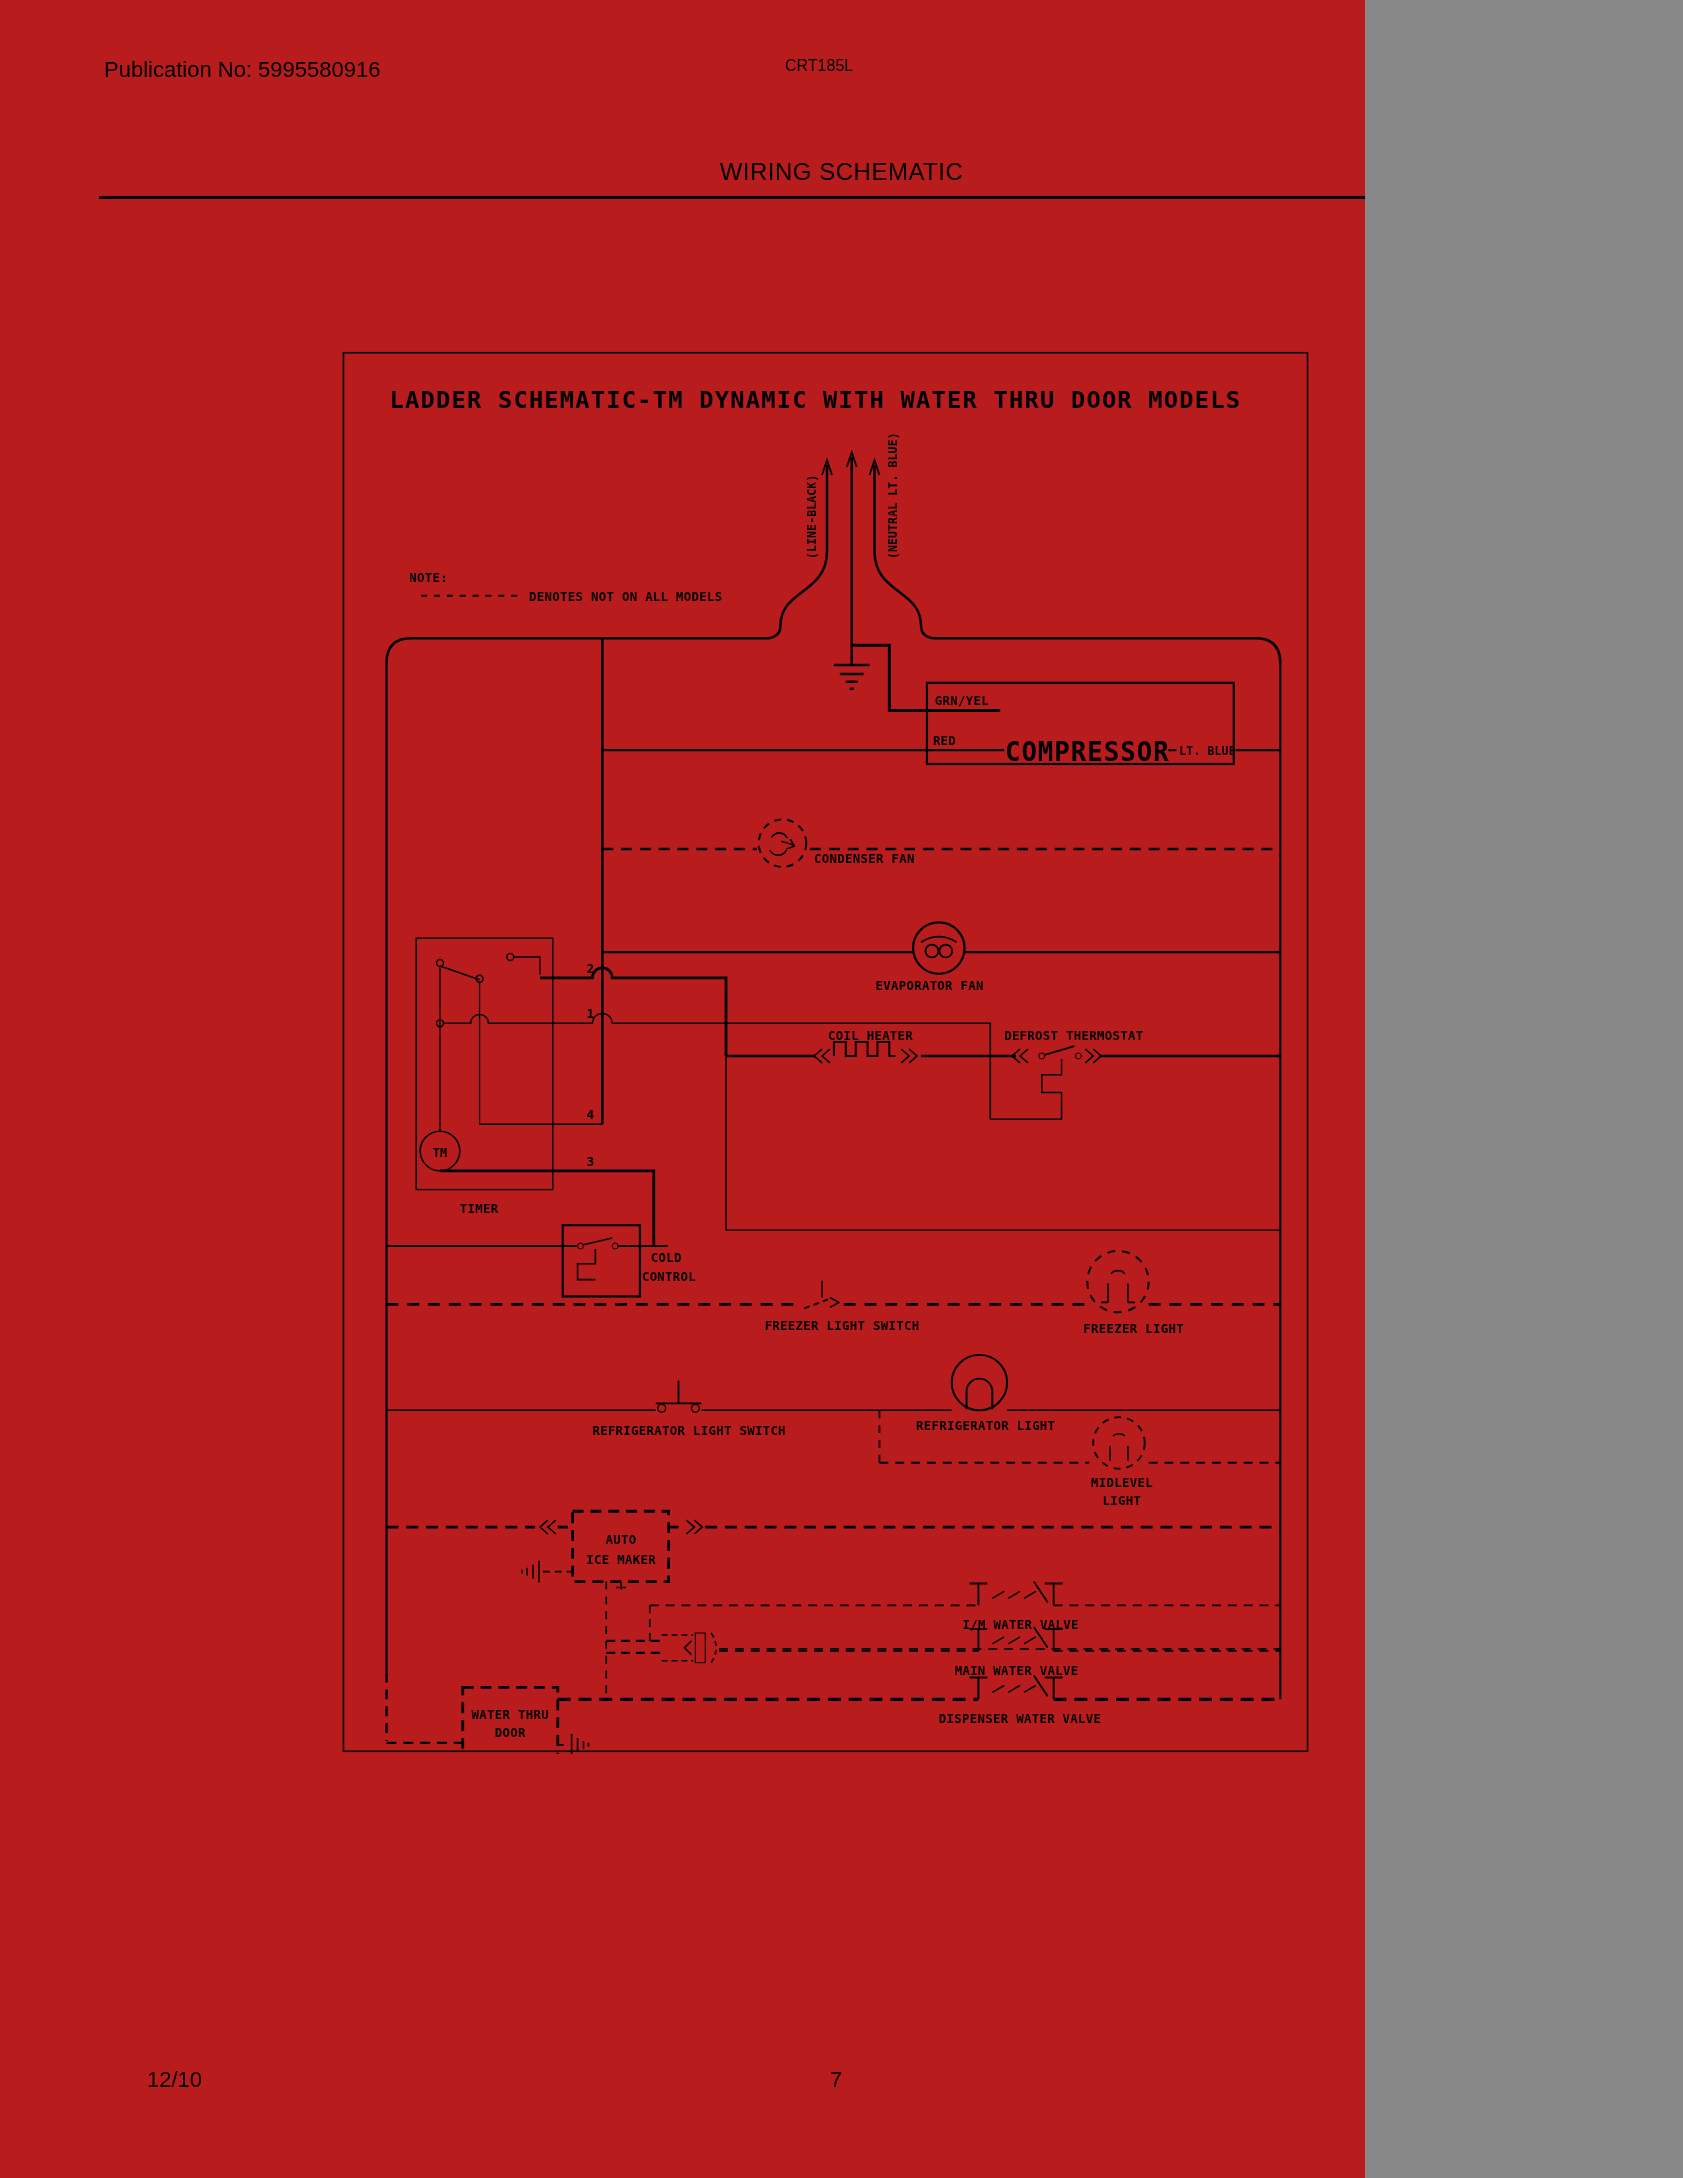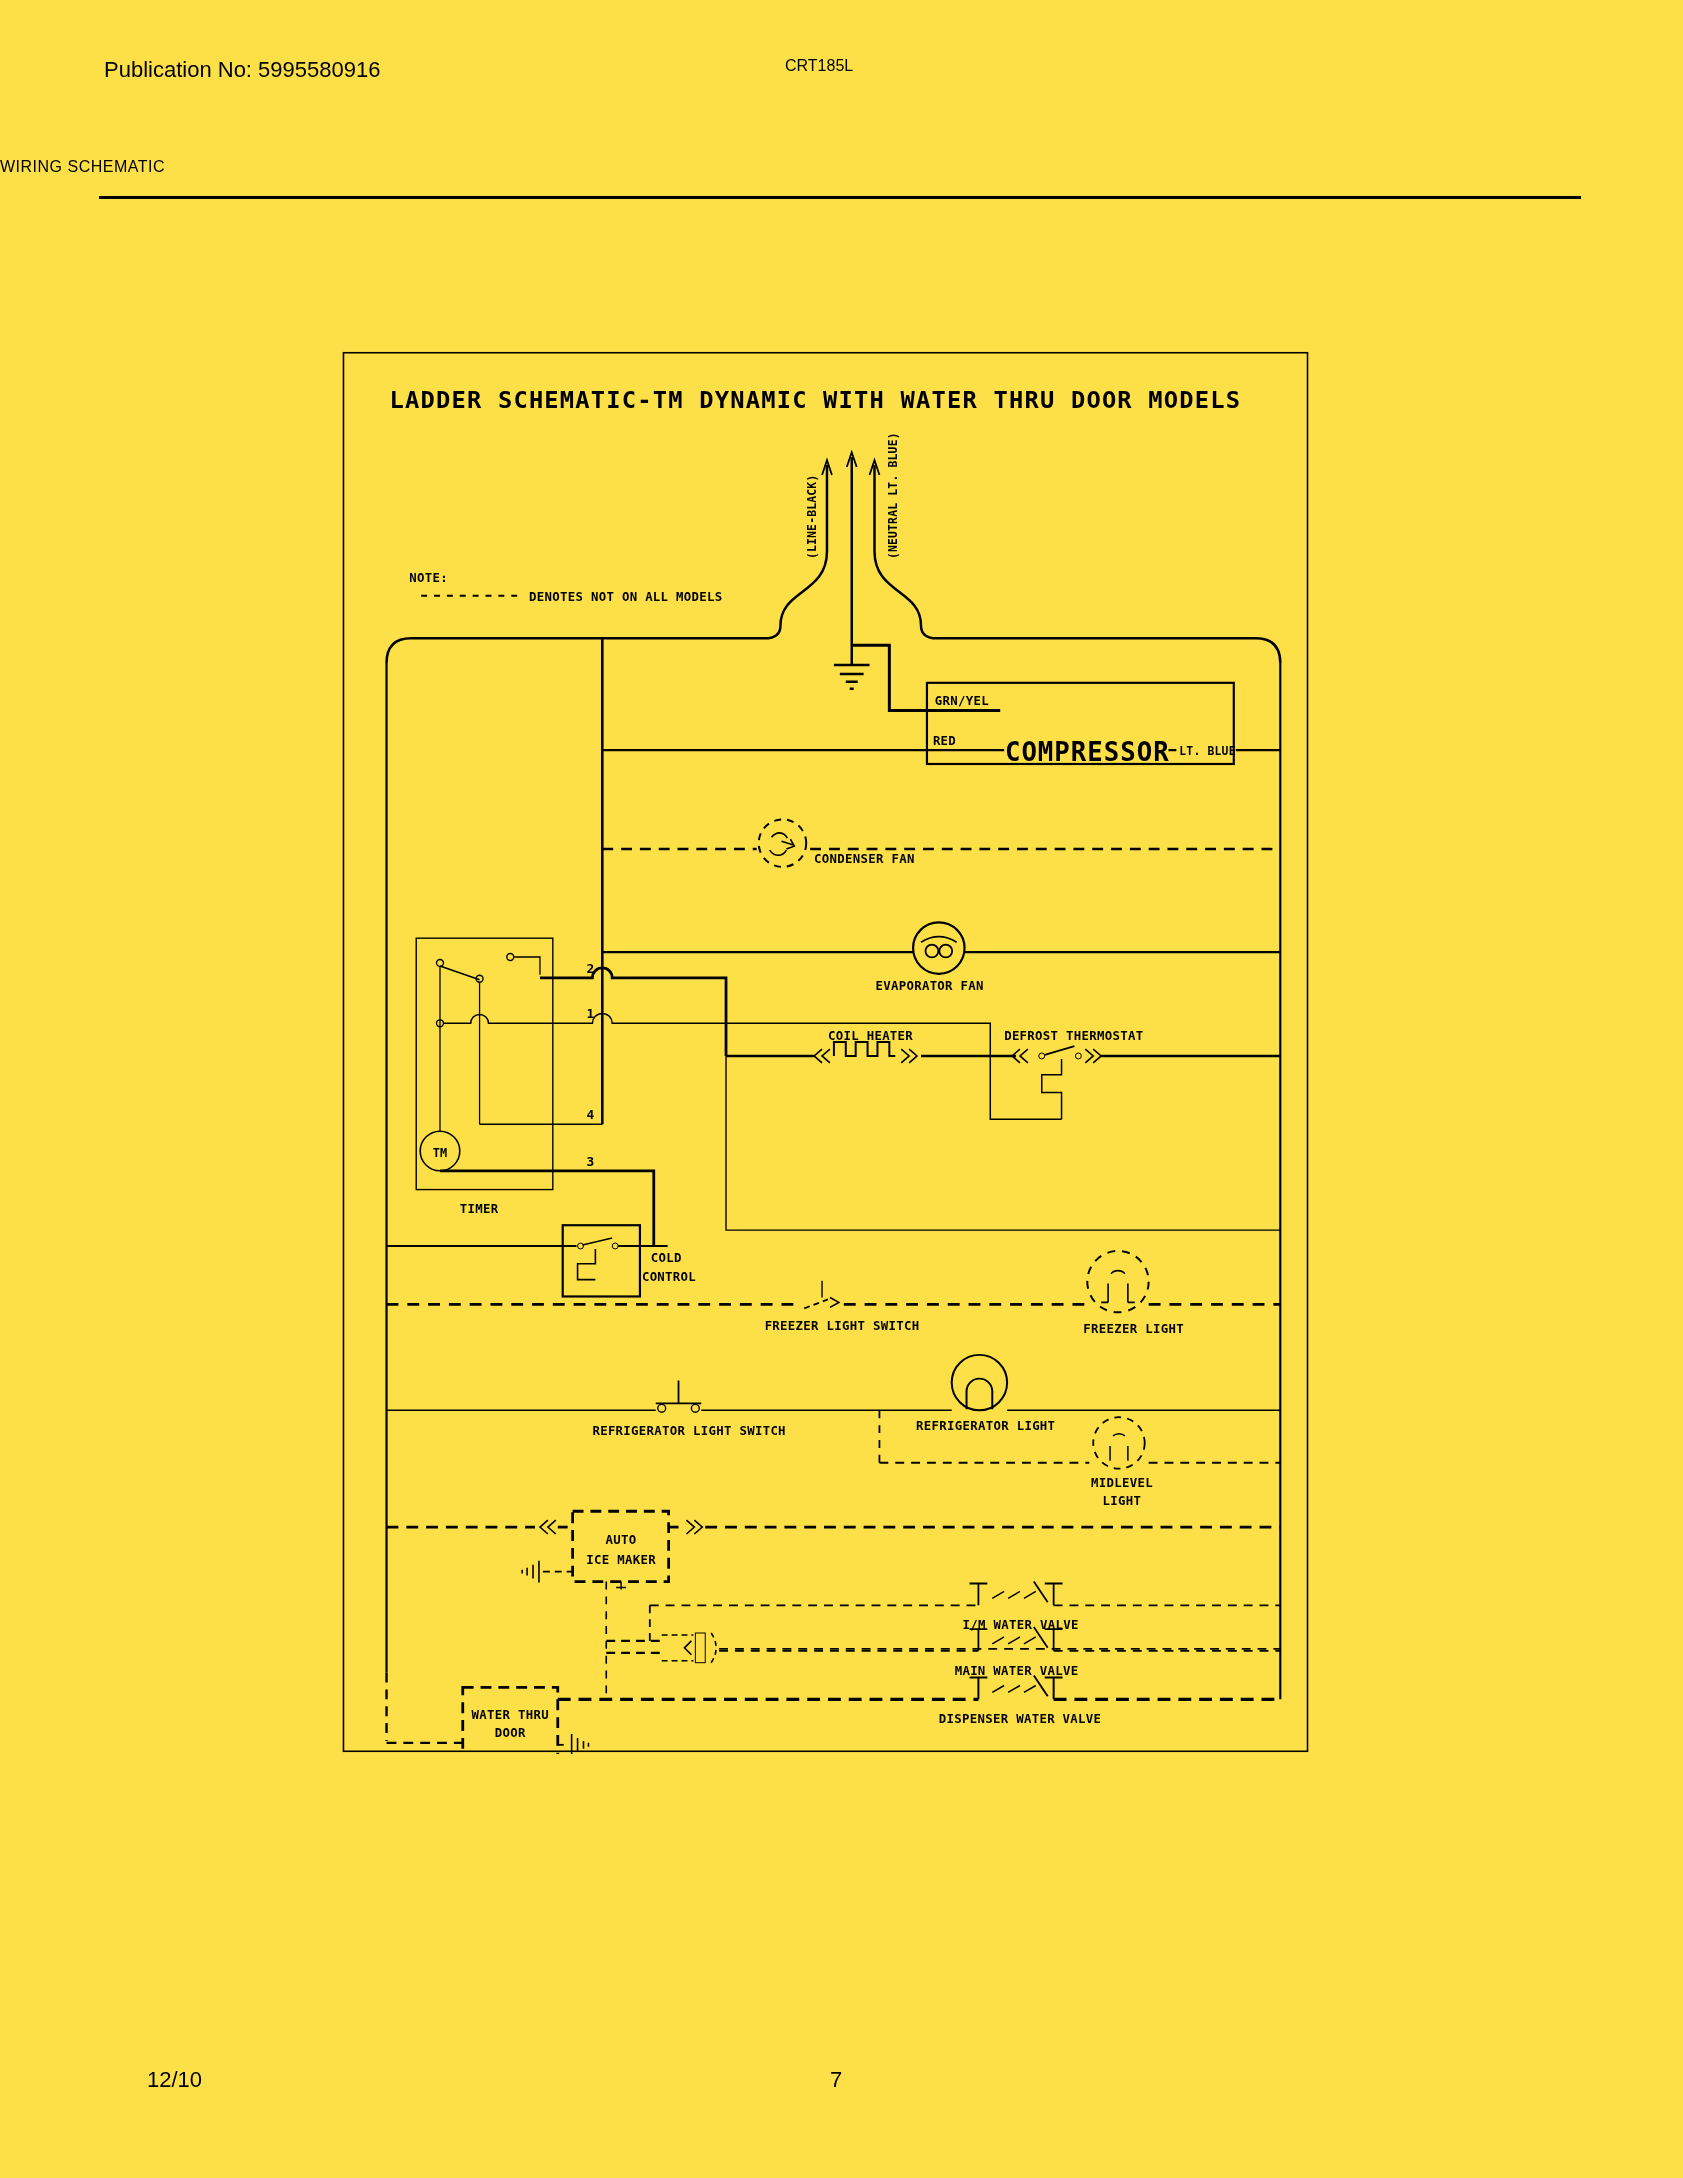--- a/index.html
+++ b/index.html
@@ -1,20 +1,20 @@
 <!DOCTYPE html>
 <html><head>
 <meta charset="utf-8">
 <style>
   html,body{margin:0;padding:0;background:#888;}
-  .page{position:relative;width:1683px;height:2178px;background:#fde047;overflow:hidden;
+  .page{position:relative;width:1365px;height:2178px;background:#b91c1c;overflow:hidden;
         font-family:"Liberation Sans",sans-serif;color:#000;}
   .hdr-pub{position:absolute;left:104px;top:57px;font-size:22px;}
   .hdr-model{position:absolute;left:785px;top:57px;font-size:16px;}
-  .hdr-title{position:absolute;left:0;top:158px;width:1683px;font-size:16px;letter-spacing:0.5px;}
+  .hdr-title{position:absolute;left:0;top:158px;width:1683px;text-align:center;font-size:24px;letter-spacing:0.5px;}
   .hdr-rule{position:absolute;left:99px;top:196px;width:1482px;height:3px;background:#000;}
   .ftr-date{position:absolute;left:147px;top:2067px;font-size:22px;}
   .ftr-page{position:absolute;left:830px;top:2067px;font-size:22px;}
   svg{position:absolute;left:342px;top:351px;}
   svg text{font-family:"DejaVu Sans Mono",monospace;font-weight:bold;fill:#000;}
   .lbl{font-size:12.5px;letter-spacing:.3px;}
   .lbl-sm{font-size:11.5px;letter-spacing:.2px;}
   .rot{font-size:11.5px;letter-spacing:.2px;}
   .big{font-size:26px;letter-spacing:1px;}
   .ttl{font-size:24px;letter-spacing:1.2px;}

